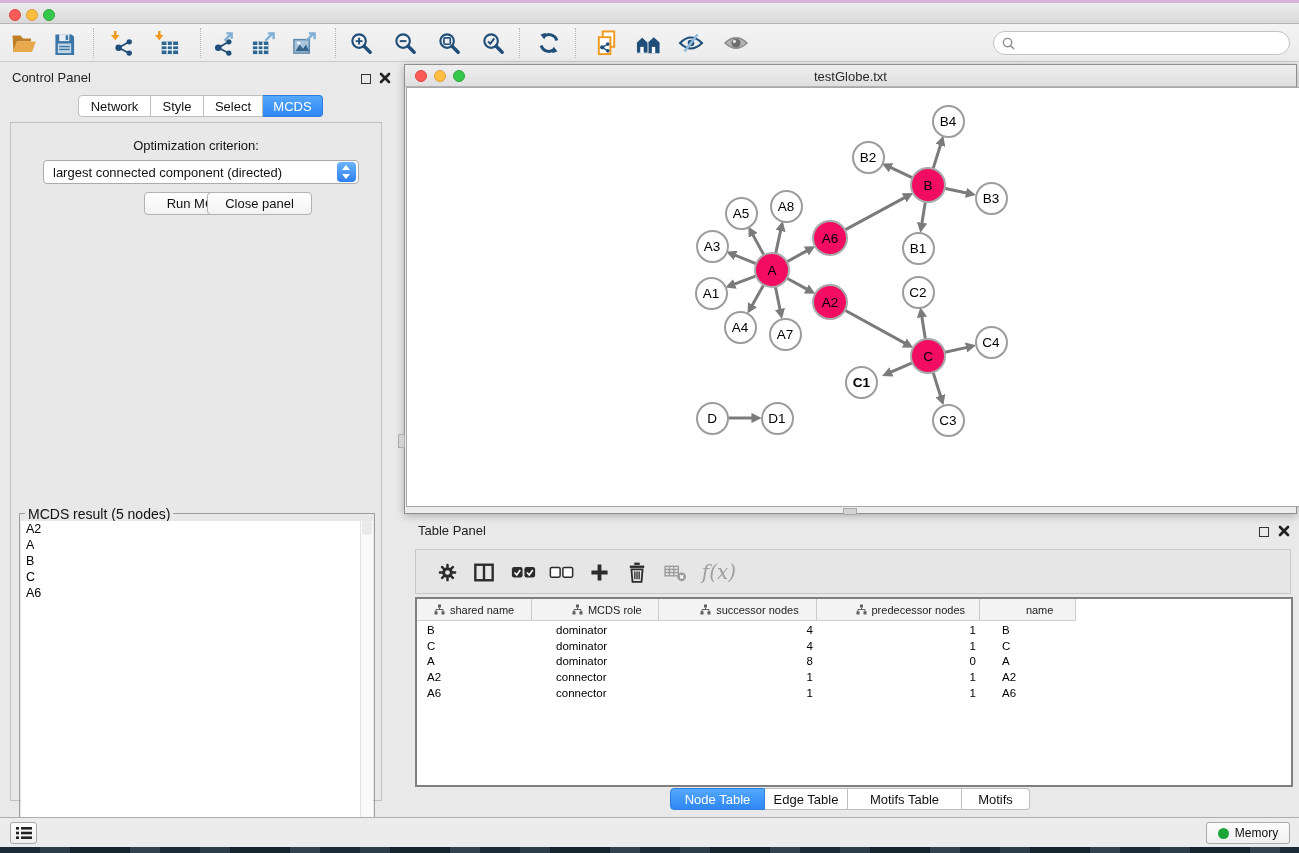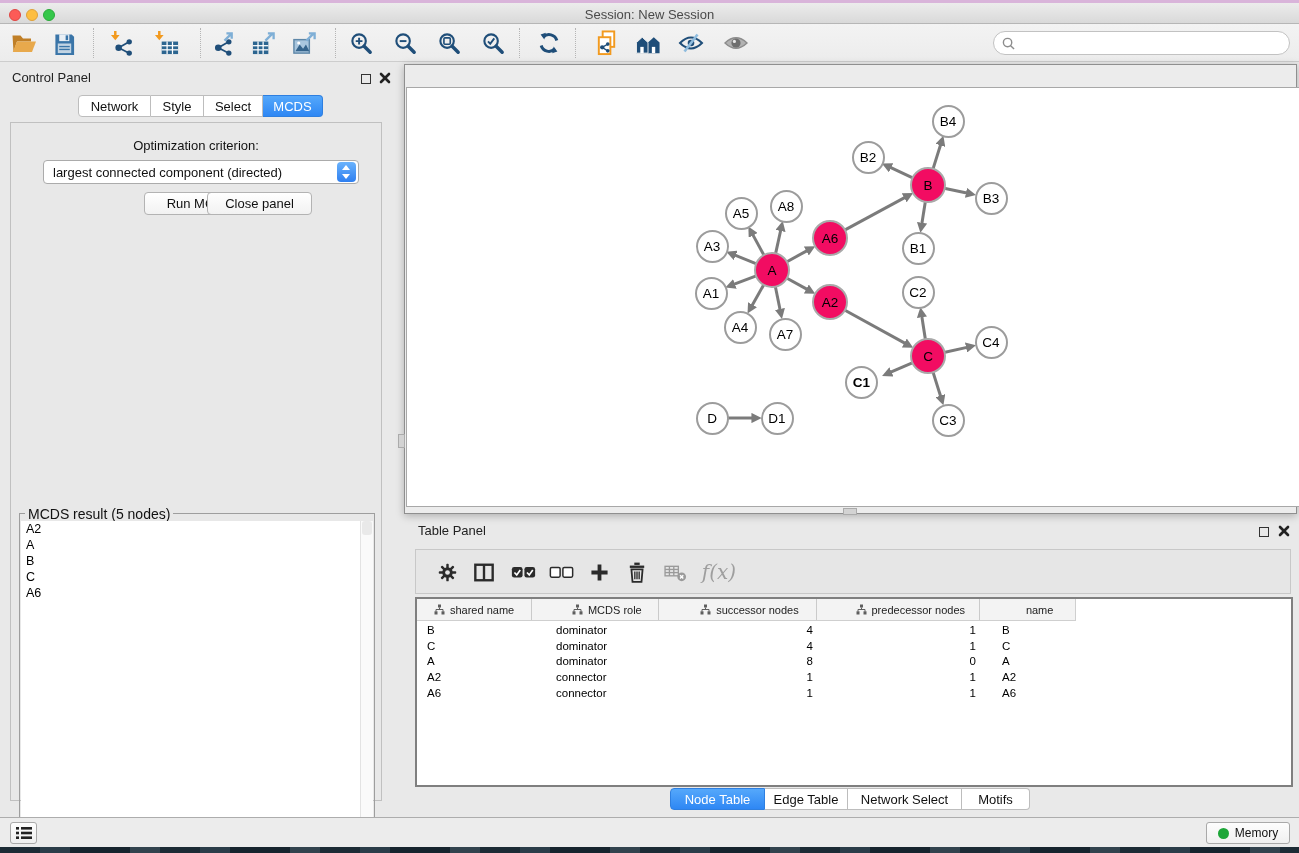--- a/index.html
+++ b/index.html
@@ -129,21 +129,20 @@
 </style>
 </head>
 <body>
 
 <div id="top-strip"></div>
 
 <div id="titlebar">
   <span class="tl red"></span>
   <span class="tl yel"></span>
   <span class="tl grn"></span>
-  <div id="app-title">Session: New Session</div>
 </div>
 
 <div id="toolbar">
   <div class="tbtn" style="left:8px">
     <svg width="26" height="22" viewBox="0 0 26 22">
         <path d="M1.5 3.5h8l2.5 3H20v3H6L2.5 20z" fill="#C07F27"></path>
         <path d="M6 9.5h19L21 20H1.8z" fill="#E8A94C"></path>
       </svg>
   </div>
   <div class="tbtn" style="left:48px">
@@ -339,20 +338,26 @@
           <div class="mcds-item">A6</div>
         </div>
       <div id="mcds-scroll">
           <div class="thumb"></div>
         </div>
     </div>
   </div>
 </div>
 
 <div id="net-window">
+  <div id="net-titlebar">
+    <span class="tl red"></span>
+    <span class="tl yel"></span>
+    <span class="tl grn"></span>
+    <div id="net-title">testGlobe.txt</div>
+  </div>
   <div id="net-canvas">
     <svg id="graph-svg" width="889" height="420">
         <defs>
           <marker id="arrow" viewBox="0 0 10 10" refX="2" refY="5" markerWidth="3.4" markerHeight="3.4" orient="auto">
             <path d="M0 0 L10 5 L0 10 z" fill="#7B7B7B"></path>
           </marker>
         </defs>
         <line x1="351.9002379904869" y1="186.93925452817706" x2="325.98888623025414" y2="196.70910847055993" stroke="#7B7B7B" stroke-width="3" marker-end="url(#arrow)"></line>
         <line x1="352.00132632760636" y1="176.80053053104254" x2="326.8192022358036" y2="166.72768089432142" stroke="#7B7B7B" stroke-width="3" marker-end="url(#arrow)"></line>
         <line x1="358.3111927432602" y1="169.70122536663976" x2="345.2276407523846" y2="145.64437170599754" stroke="#7B7B7B" stroke-width="3" marker-end="url(#arrow)"></line>
@@ -556,21 +561,21 @@
           <div class="tcell c2">1</div>
           <div class="tcell c3">1</div>
           <div class="tcell c4">A6</div>
         </div>
       </div>
   </div>
 
   <div id="tp-tabs">
     <div class="seg-tab active" style="width:95px">Node Table</div>
     <div class="seg-tab" style="width:83px">Edge Table</div>
-    <div class="seg-tab" style="width:114px">Network Select</div>
+    <div class="seg-tab" style="width:114px">Motifs Table</div>
     <div class="seg-tab" style="width:68px">Motifs</div>
   </div>
 </div>
 
 <div id="status-bar">
   <div id="list-btn">
     <svg width="16" height="14" viewBox="0 0 16 14" fill="#222">
         <rect x="0" y="1" width="3" height="2.6"></rect>
         <rect x="5" y="1" width="11" height="2.6"></rect>
         <rect x="0" y="5.7" width="3" height="2.6"></rect>

